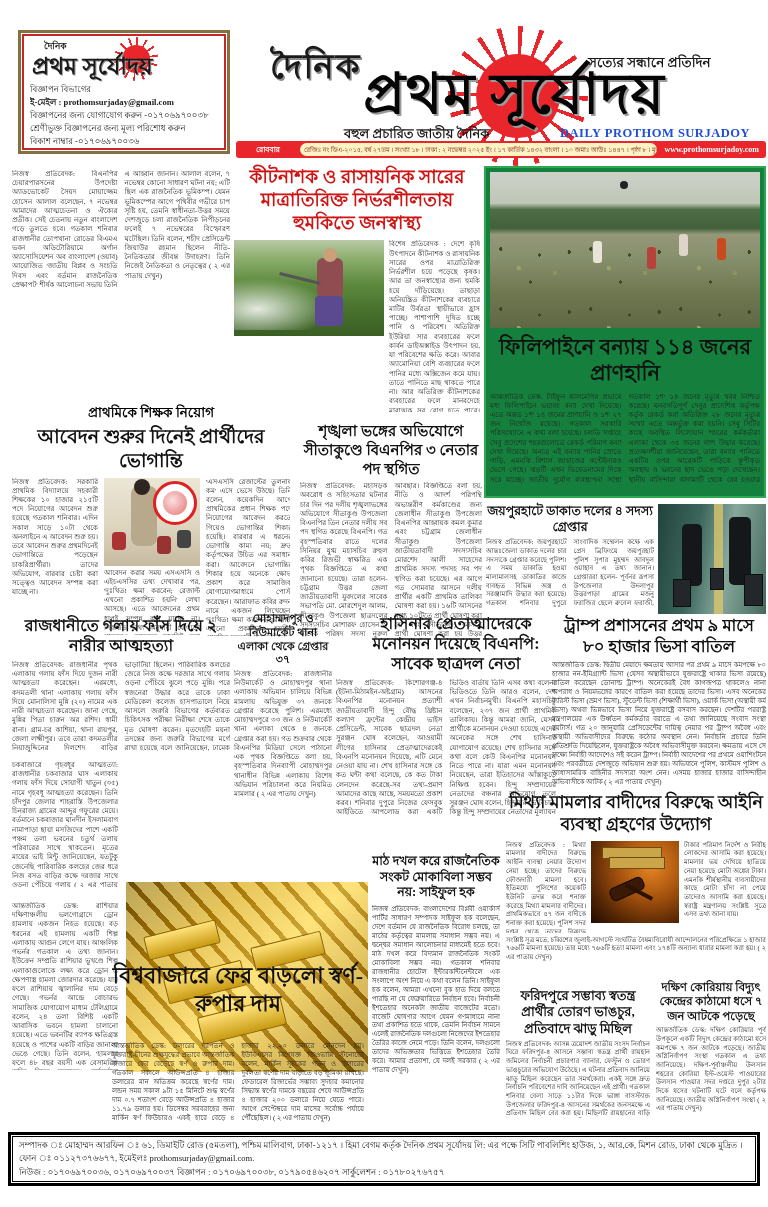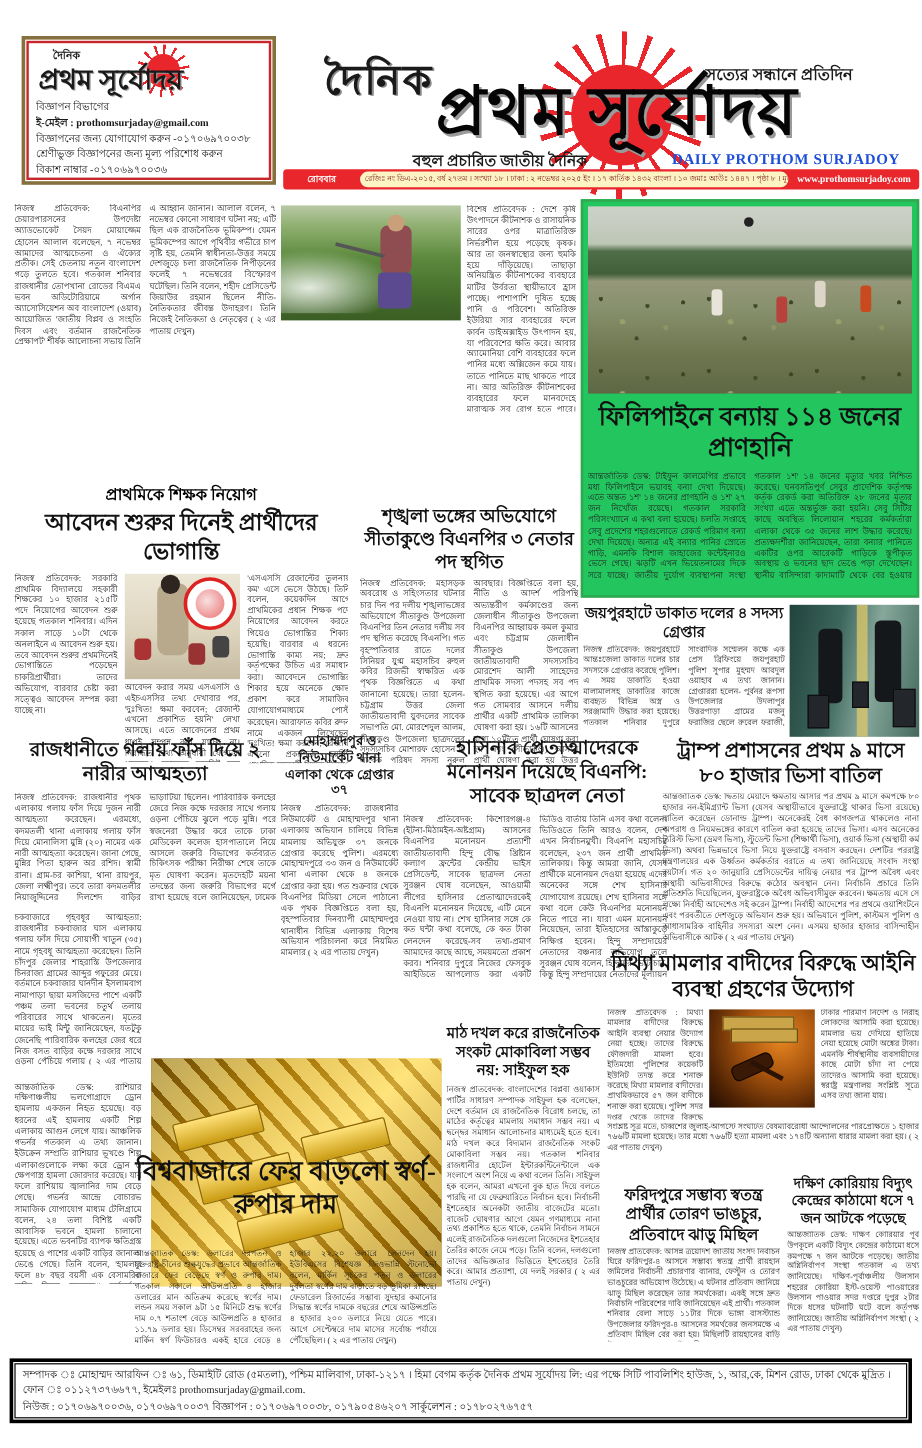--- a/index.html
+++ b/index.html
@@ -32,21 +32,21 @@
   .datebar-info{flex:1 1 auto;background:#fdf4c4;border-radius:8px;height:13px;line-height:13px;
     font-size:6.4px;color:#7a1010;text-align:center;white-space:nowrap;overflow:hidden;padding:0 4px;}
   .datebar-site{flex:0 0 auto;color:#fff;font-size:8px;font-weight:bold;padding:0 7px;}
   
   .hl{font-weight:bold;text-align:center;color:#111;line-height:1.25;}
   .hl-red{color:#cf1414;}
   .kicker{font-weight:bold;text-align:center;color:#000000;}
   .body-txt{font-size:7px;line-height:1.32;text-align:justify;color:#222;overflow:hidden;}
   .cols2{column-count:2;column-gap:7px;}
   .photo{box-sizing:border-box;overflow:hidden;position:relative;}
-  .greenbox{border:2px solid #2fa84f;box-sizing:border-box;padding:4px;background:#22c55e;}
+  .greenbox{border:2px solid #2fa84f;box-sizing:border-box;padding:4px;background:#15803d;}
   
   .ph-pesticide{background:linear-gradient(180deg,#b9c9a6 0%,#8fb070 18%,#5d8a3e 45%,#46702c 75%,#3a5d24 100%);}
   .ph-pesticide .mist{position:absolute;left:-8px;bottom:6px;width:70%;height:55%;
     background:radial-gradient(ellipse at 30% 60%,rgba(255,255,255,.85),rgba(255,255,255,0) 70%);}
   .ph-pesticide .torso{position:absolute;left:55%;top:18%;width:26px;height:40px;background:#8f4d52;border-radius:6px;}
   .ph-pesticide .head{position:absolute;left:59%;top:8%;width:14px;height:14px;background:#caa07a;border-radius:50%;}
   .ph-pesticide .lungi{position:absolute;left:54%;top:58%;width:28px;height:30px;background:#5b4a8f;border-radius:4px;}
   .ph-pesticide .wand{position:absolute;left:30%;top:38%;width:42px;height:3px;background:#555;transform:rotate(14deg);}
   .ph-flood{background:linear-gradient(180deg,#cdd2c9 0%,#bec6b6 20%,#4f6e47 24%,#42603a 36%,#95987a 40%,#87906c 55%,#6e774f 78%,#5f6845 100%);}
   .ph-flood .debris{position:absolute;left:0;top:38%;width:100%;height:62%;
@@ -121,20 +121,21 @@
     <div class="datebar-day">রোববার</div>
     <div class="datebar-info">রেজিঃ নং ডিএ-২০১৫, বর্ষ ২৭তম । সংখ্যা ১৮ । ঢাকা : ২ নভেম্বর ২০২৫ ইং । ১৭ কার্তিক ১৪৩২ বাংলা । ১০ জমাঃ আউঃ ১৪৪৭ । পৃষ্ঠা ৮ । মূল্য ৫ টাকা</div>
     <div class="datebar-site">www.prothomsurjadoy.com</div>
   </div>
 
   <div class="abs" style="left:12px;top:166px;width:218px;height:232px;">
     <div class="body-txt cols2" style="height:188px;margin-top:4px;">নিজস্ব প্রতিবেদক: বিএনপির চেয়ারপারসনের উপদেষ্টা অ্যাডভোকেট সৈয়দ মোয়াজ্জেম হোসেন আলাল বলেছেন, ৭ নভেম্বর আমাদের আত্মচেতনা ও ঐক্যের প্রতীক। সেই চেতনায় নতুন বাংলাদেশ গড়ে তুলতে হবে। গতকাল শনিবার রাজধানীর তোপখানা রোডের বিএমএ ভবন অডিটোরিয়ামে অর্গান অ্যাসোসিয়েশন অব বাংলাদেশ (ওয়াব) আয়োজিত 'জাতীয় বিপ্লব ও সংহতি দিবস এবং বর্তমান রাজনৈতিক প্রেক্ষাপট' শীর্ষক আলোচনা সভায় তিনি এ আহ্বান জানান। আলাল বলেন, ৭ নভেম্বর কোনো সাধারণ ঘটনা নয়; এটি ছিল এক রাজনৈতিক ভূমিকম্প। যেমন ভূমিকম্পের আগে পৃথিবীর গভীরে চাপ সৃষ্টি হয়, তেমনি স্বাধীনতা-উত্তর সময়ে দেশজুড়ে চলা রাজনৈতিক নিপীড়নের ফলেই ৭ নভেম্বরের বিস্ফোরণ ঘটেছিল। তিনি বলেন, শহীদ প্রেসিডেন্ট জিয়াউর রহমান ছিলেন নীতি-নৈতিকতার জীবন্ত উদাহরণ। তিনি নিজেই নৈতিকতা ও নেতৃত্বের ( ২ এর পাতায় দেখুন)</div>
   </div>
 
   <div class="abs" style="left:234px;top:166px;width:246px;height:230px;">
+    <div class="hl hl-red" style="font-size:18.5px;">কীটনাশক ও রাসায়নিক সারের মাত্রাতিরিক্ত নির্ভরশীলতায় হুমকিতে জনস্বাস্থ্য</div>
     <div style="margin-top:5px;height:172px;overflow:hidden;">
       <div class="photo ph-pesticide" style="float:left;width:150px;height:96px;margin:0 5px 3px 0;">
         <div class="mist"></div>
           <div class="torso"></div>
           <div class="head"></div>
           <div class="lungi"></div>
           <div class="wand"></div>
       </div>
       <div class="body-txt" style="height:172px;">বিশেষ প্রতিবেদক : দেশে কৃষি উৎপাদনে কীটনাশক ও রাসায়নিক সারের ওপর মাত্রাতিরিক্ত নির্ভরশীল হয়ে পড়েছে কৃষক। আর তা জনস্বাস্থ্যের জন্য হুমকি হয়ে দাঁড়িয়েছে। তাছাড়া অনিয়ন্ত্রিত কীটনাশকের ব্যবহারে মাটির উর্বরতা স্থায়ীভাবে হ্রাস পাচ্ছে। পাশাপাশি দূষিত হচ্ছে পানি ও পরিবেশ। অতিরিক্ত ইউরিয়া সার ব্যবহারের ফলে কার্বন ডাইঅক্সাইড উৎপাদন হয়, যা পরিবেশের ক্ষতি করে। আবার অ্যামোনিয়া বেশি ব্যবহারের ফলে পানির মধ্যে অক্সিজেন কমে যায়। তাতে পানিতে মাছ থাকতে পারে না। আর অতিরিক্ত কীটনাশকের ব্যবহারের ফলে মানবদেহে মারাত্মক সব রোগ হতে পারে। ক্যানসার, কিডনি বিকল ও ফুসফুসের নানা ধরনের জটিল রোগ হতে পারে। এমন নারীদের প্রজনন-সমস্যাও দেখা দিতে পারে। অথচ দেশে ক্রমেই বাড়ছে কীটনাশকের ব্যবহার। বিগত ২০২৩ সালে প্রায় ৪০ হাজার মেট্রিক টনে পৌঁছেছে কীটনাশকের ব্যবহার। অথচ ১৯৭২ সালে তা মাত্র ৪ হাজার টন ছিল। কীটনাশক মূলত ধান, শাকসবজি ও ফল চাষে বেশি ব্যবহৃত হচ্ছে। বর্তমানে দেশে কীটনাশকের বাজার ৫ হাজার কোটি টাকার বেশি, যা এ খাতের ওপর ( ২ এর পাতায় দেখুন)</div>
     </div>

